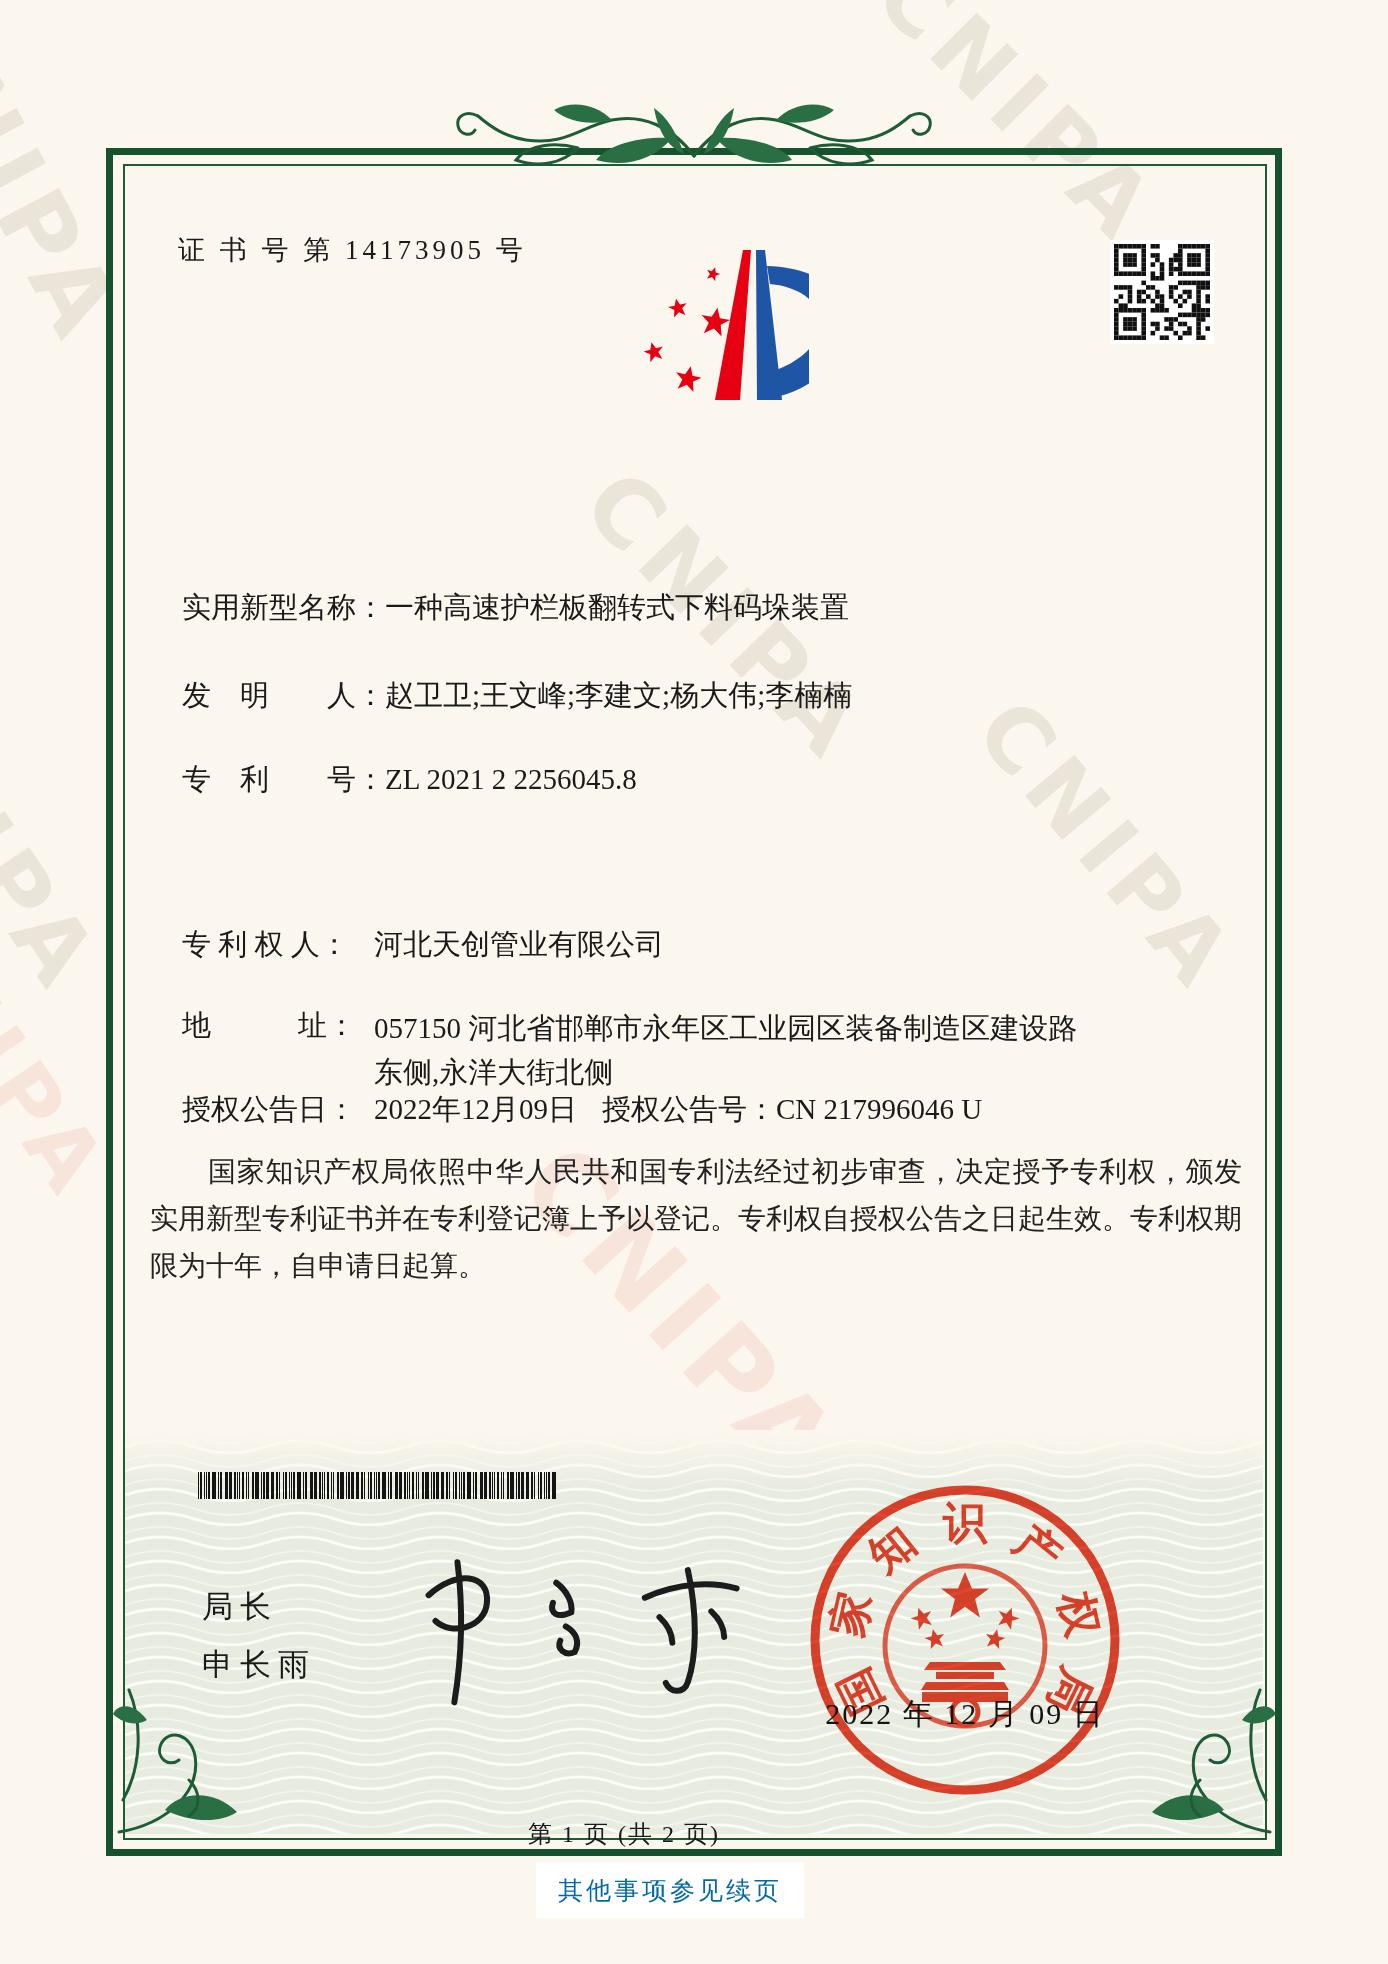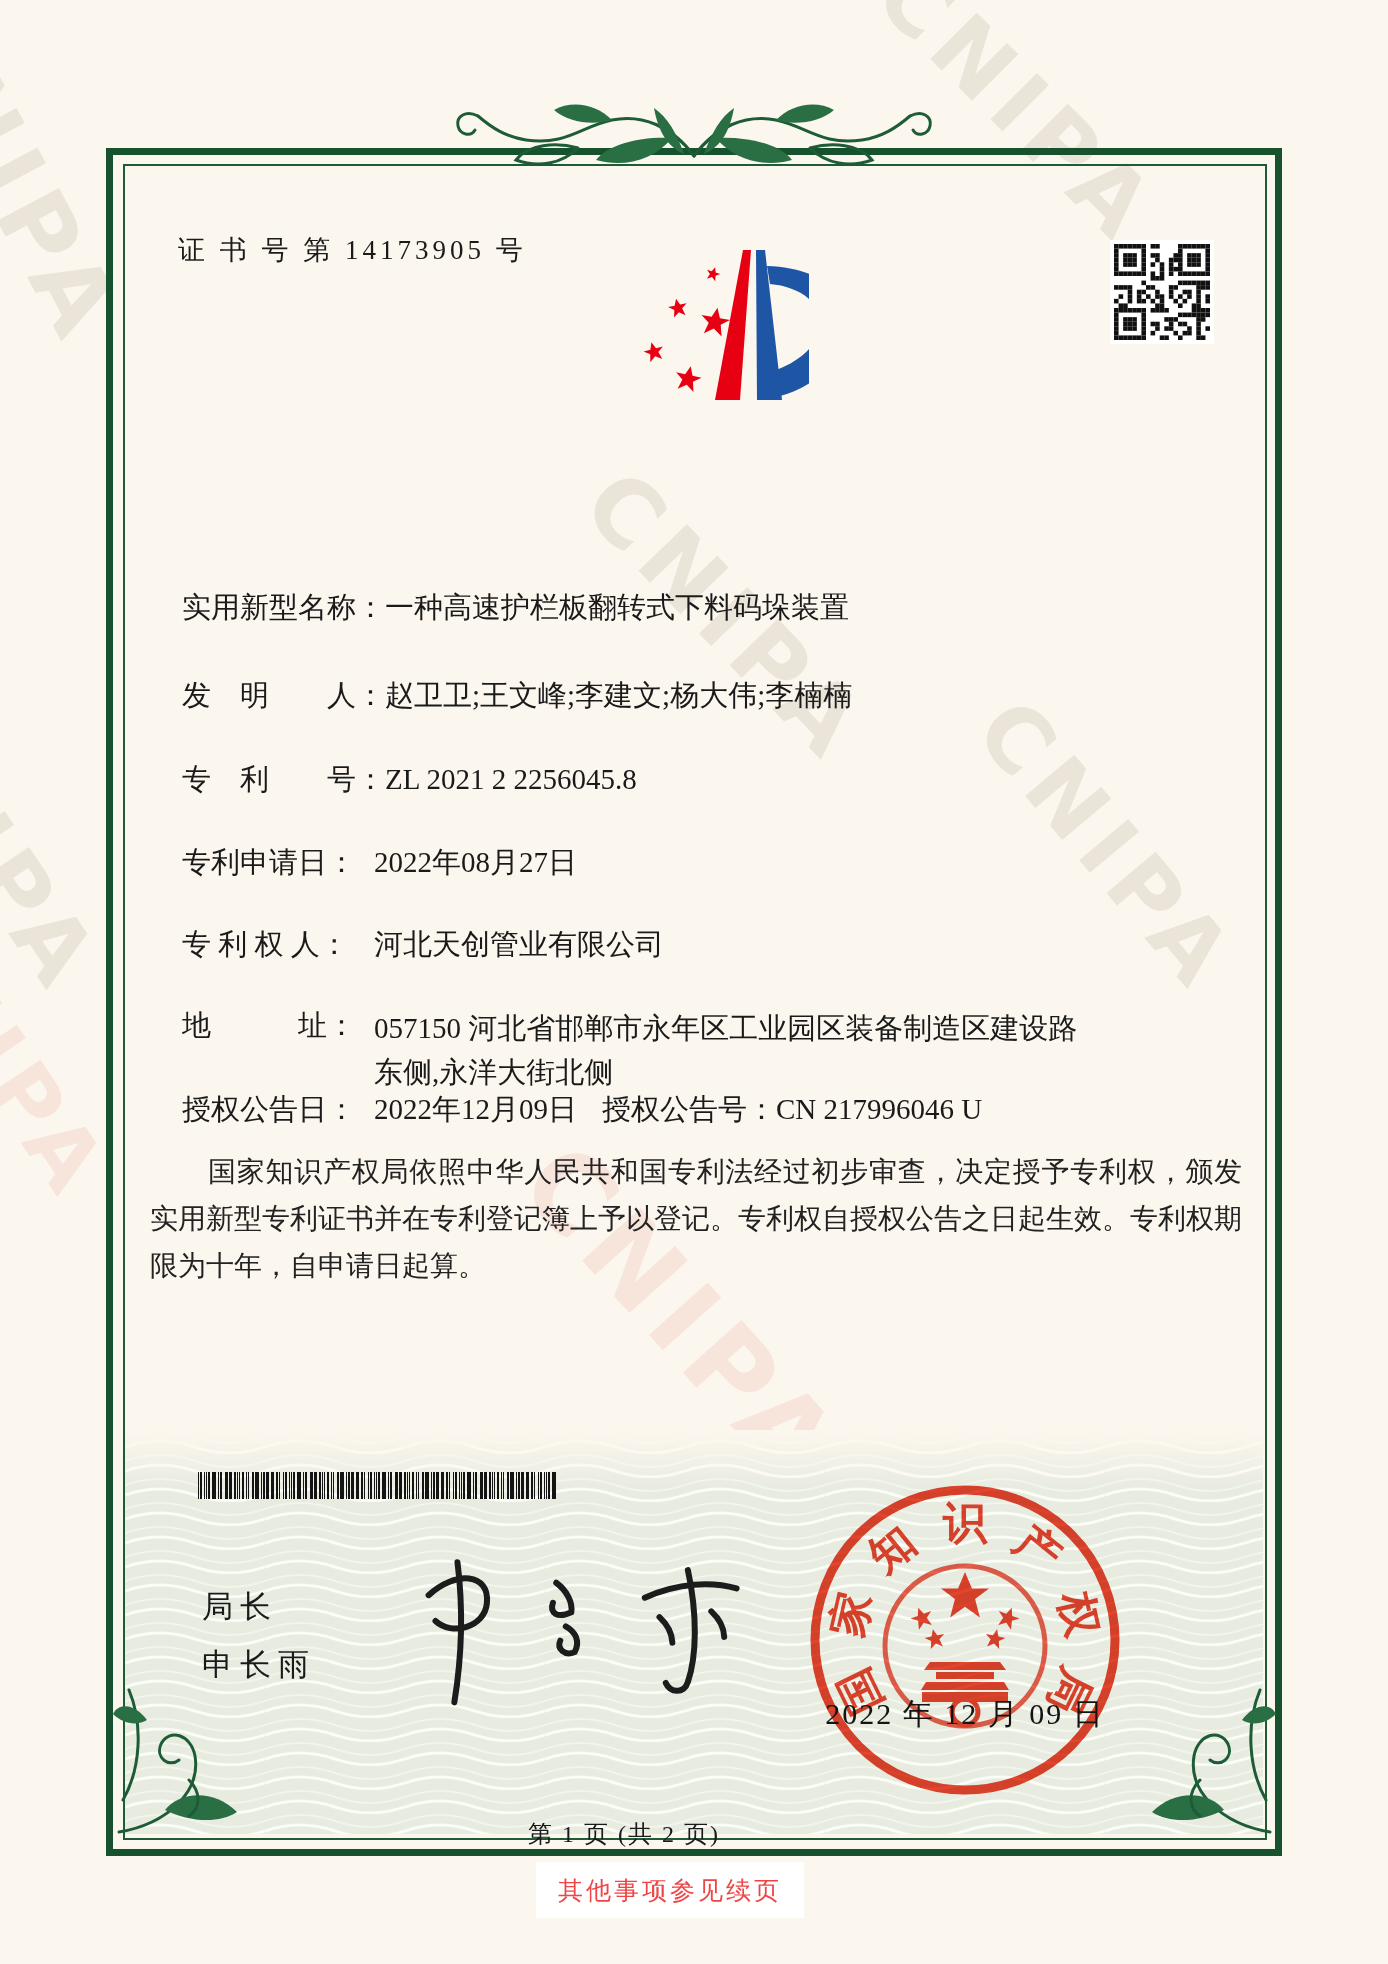--- a/index.html
+++ b/index.html
@@ -48,21 +48,21 @@
     font-family:"Liberation Sans","DejaVu Sans",sans-serif;}
   .official-name{position:absolute;left:202px;top:1644px;font-size:31px;letter-spacing:7px;
     font-family:"Liberation Sans","DejaVu Sans",sans-serif;}
   .signature{position:absolute;left:408px;top:1548px;}
   .seal{position:absolute;left:798px;top:1476px;mix-blend-mode:multiply;}
   
   .page-indicator{position:absolute;left:0;top:1818px;width:100%;text-align:center;
     font-size:24px;letter-spacing:2px;transform:translateX(-70px);}
   .note-band{position:absolute;left:536px;top:1862px;width:268px;height:56px;background:#ffffff;
     display:flex;align-items:center;justify-content:center;}
-  .note-band span{font-size:25px;letter-spacing:3px;color:#ef4444;}
+  .note-band span{font-size:25px;letter-spacing:3px;color:#0369a1;}
 </style>
 </head>
 <body>
 
 <div class="page">
 
   <div class="wm gray" style="left:-30px;top:-20px;font-size:96px;transform:rotate(62deg);transform-origin:0 0;">CNIPA</div>
   <div class="wm gray" style="left:930px;top:-60px;font-size:90px;transform:rotate(45deg);transform-origin:0 0;">CNIPA</div>
   <div class="wm gray" style="left:640px;top:450px;font-size:92px;transform:rotate(46deg);transform-origin:0 0;">CNIPA</div>
   <div class="wm gray" style="left:-75px;top:660px;font-size:90px;transform:rotate(56deg);transform-origin:0 0;">CNIPA</div>
@@ -370,23 +370,20 @@
 
   <div class="row" style="top:588px">
     <span class="lbl">实用新型名称：</span><span class="val">一种高速护栏板翻转式下料码垛装置</span>
   </div>
   <div class="row" style="top:676px">
     <span class="lbl">发　明　　人：</span><span class="val">赵卫卫;王文峰;李建文;杨大伟;李楠楠</span>
   </div>
   <div class="row" style="top:760px">
     <span class="lbl">专　利　　号：</span><span class="val">ZL 2021 2 2256045.8</span>
   </div>
-  <div class="row" style="top:843px">
-    <span class="lbl">专利申请日：</span><span class="val">2022年08月27日</span>
-  </div>
   <div class="row" style="top:925px">
     <span class="lbl">专 利 权 人：</span><span class="val">河北天创管业有限公司</span>
   </div>
   <div class="row" style="top:1006px">
     <span class="lbl">地　　　址：</span><span class="addr-lines"><span>057150 河北省邯郸市永年区工业园区装备制造区建设路</span><br><span>东侧,永洋大街北侧</span></span>
   </div>
   <div class="row" style="top:1090px">
     <span class="lbl">授权公告日：</span><span class="val">2022年12月09日</span><span class="lbl grant-no" style="min-width:0;margin-left:25px;">授权公告号：</span><span class="val">CN 217996046 U</span>
   </div>
 

